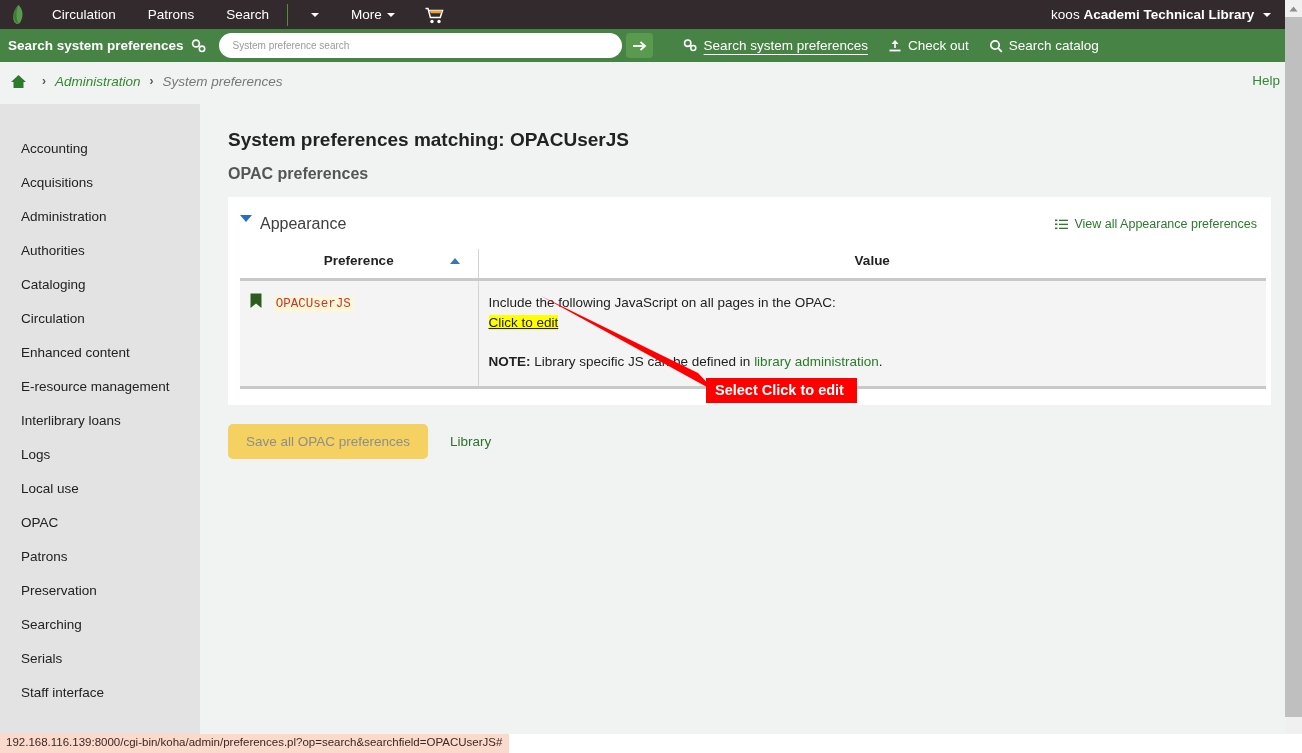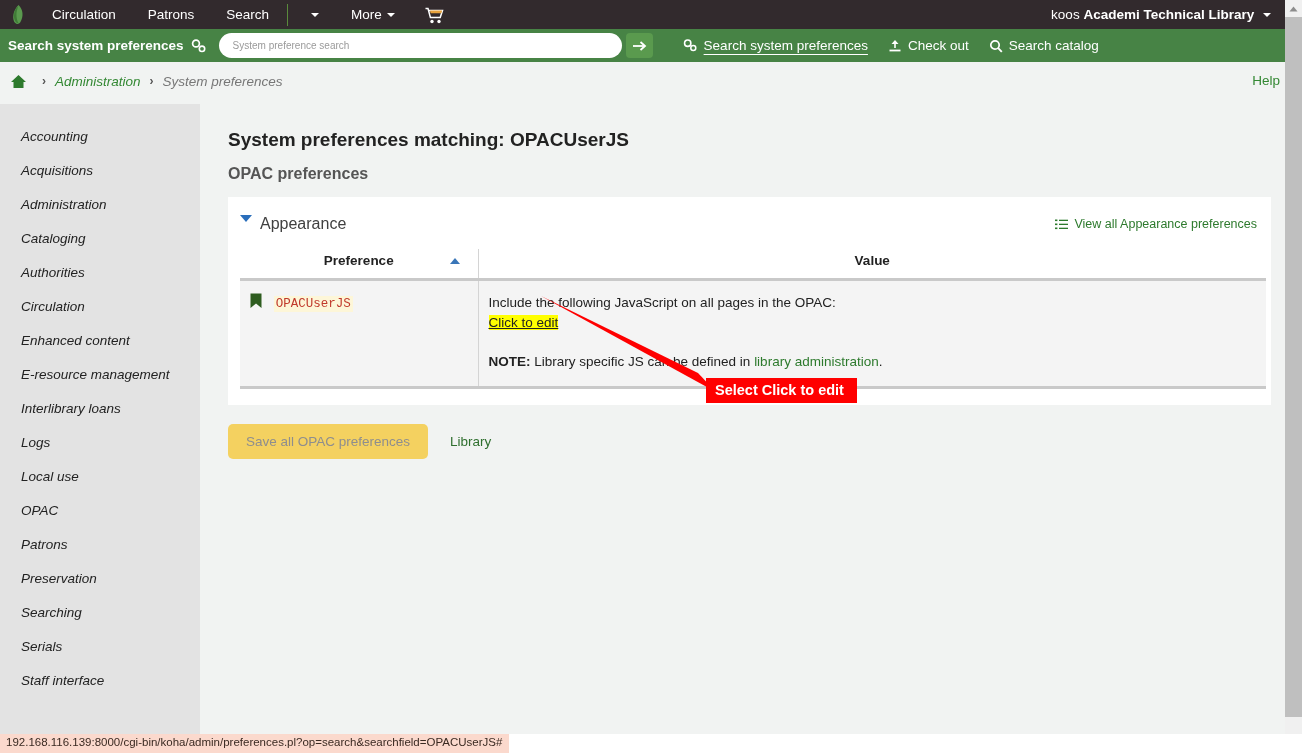--- a/index.html
+++ b/index.html
@@ -88,21 +88,21 @@
   .bc-link { color: #338833; font-style: italic; text-decoration: none; font-size: 13.5px; }
   .bc-current { color: #777; font-style: italic; font-size: 13.5px; }
   .help-link {
     position: absolute; right: 22px; top: 73px; color: #338833;
     font-size: 13.5px; text-decoration: none;
   }
 
   
   .sidebar {
     position: absolute; top: 104px; left: 0; width: 200px; height: 631px;
-    background: #e3e3e3; padding-top: 16px; font-style: italic;
+    background: #e3e3e3; padding-top: 28px;
   }
   .side-item {
     display: block; color: #222; text-decoration: none; font-size: 13.5px;
     padding: 0 0 0 21px; height: 34px; line-height: 34px; white-space: nowrap;
   }
 
   
   .main {
     position: absolute; top: 104px; left: 200px; width: 1085px; height: 631px;
     background: #f1f3f2; padding: 16px 0 0 28px; overflow: hidden;
@@ -289,22 +289,22 @@
     <a class="bc-link" href="#">Administration</a>
     <span class="bc-sep">›</span>
     <span class="bc-current">System preferences</span>
   </div>
   <a class="help-link" href="#">Help</a>
 
   <div class="sidebar">
     <a class="side-item" href="#">Accounting</a>
     <a class="side-item" href="#">Acquisitions</a>
     <a class="side-item" href="#">Administration</a>
+    <a class="side-item" href="#">Authorities</a>
     <a class="side-item" href="#">Cataloging</a>
-    <a class="side-item" href="#">Authorities</a>
     <a class="side-item" href="#">Circulation</a>
     <a class="side-item" href="#">Enhanced content</a>
     <a class="side-item" href="#">E-resource management</a>
     <a class="side-item" href="#">Interlibrary loans</a>
     <a class="side-item" href="#">Logs</a>
     <a class="side-item" href="#">Local use</a>
     <a class="side-item" href="#">OPAC</a>
     <a class="side-item" href="#">Patrons</a>
     <a class="side-item" href="#">Preservation</a>
     <a class="side-item" href="#">Searching</a>

